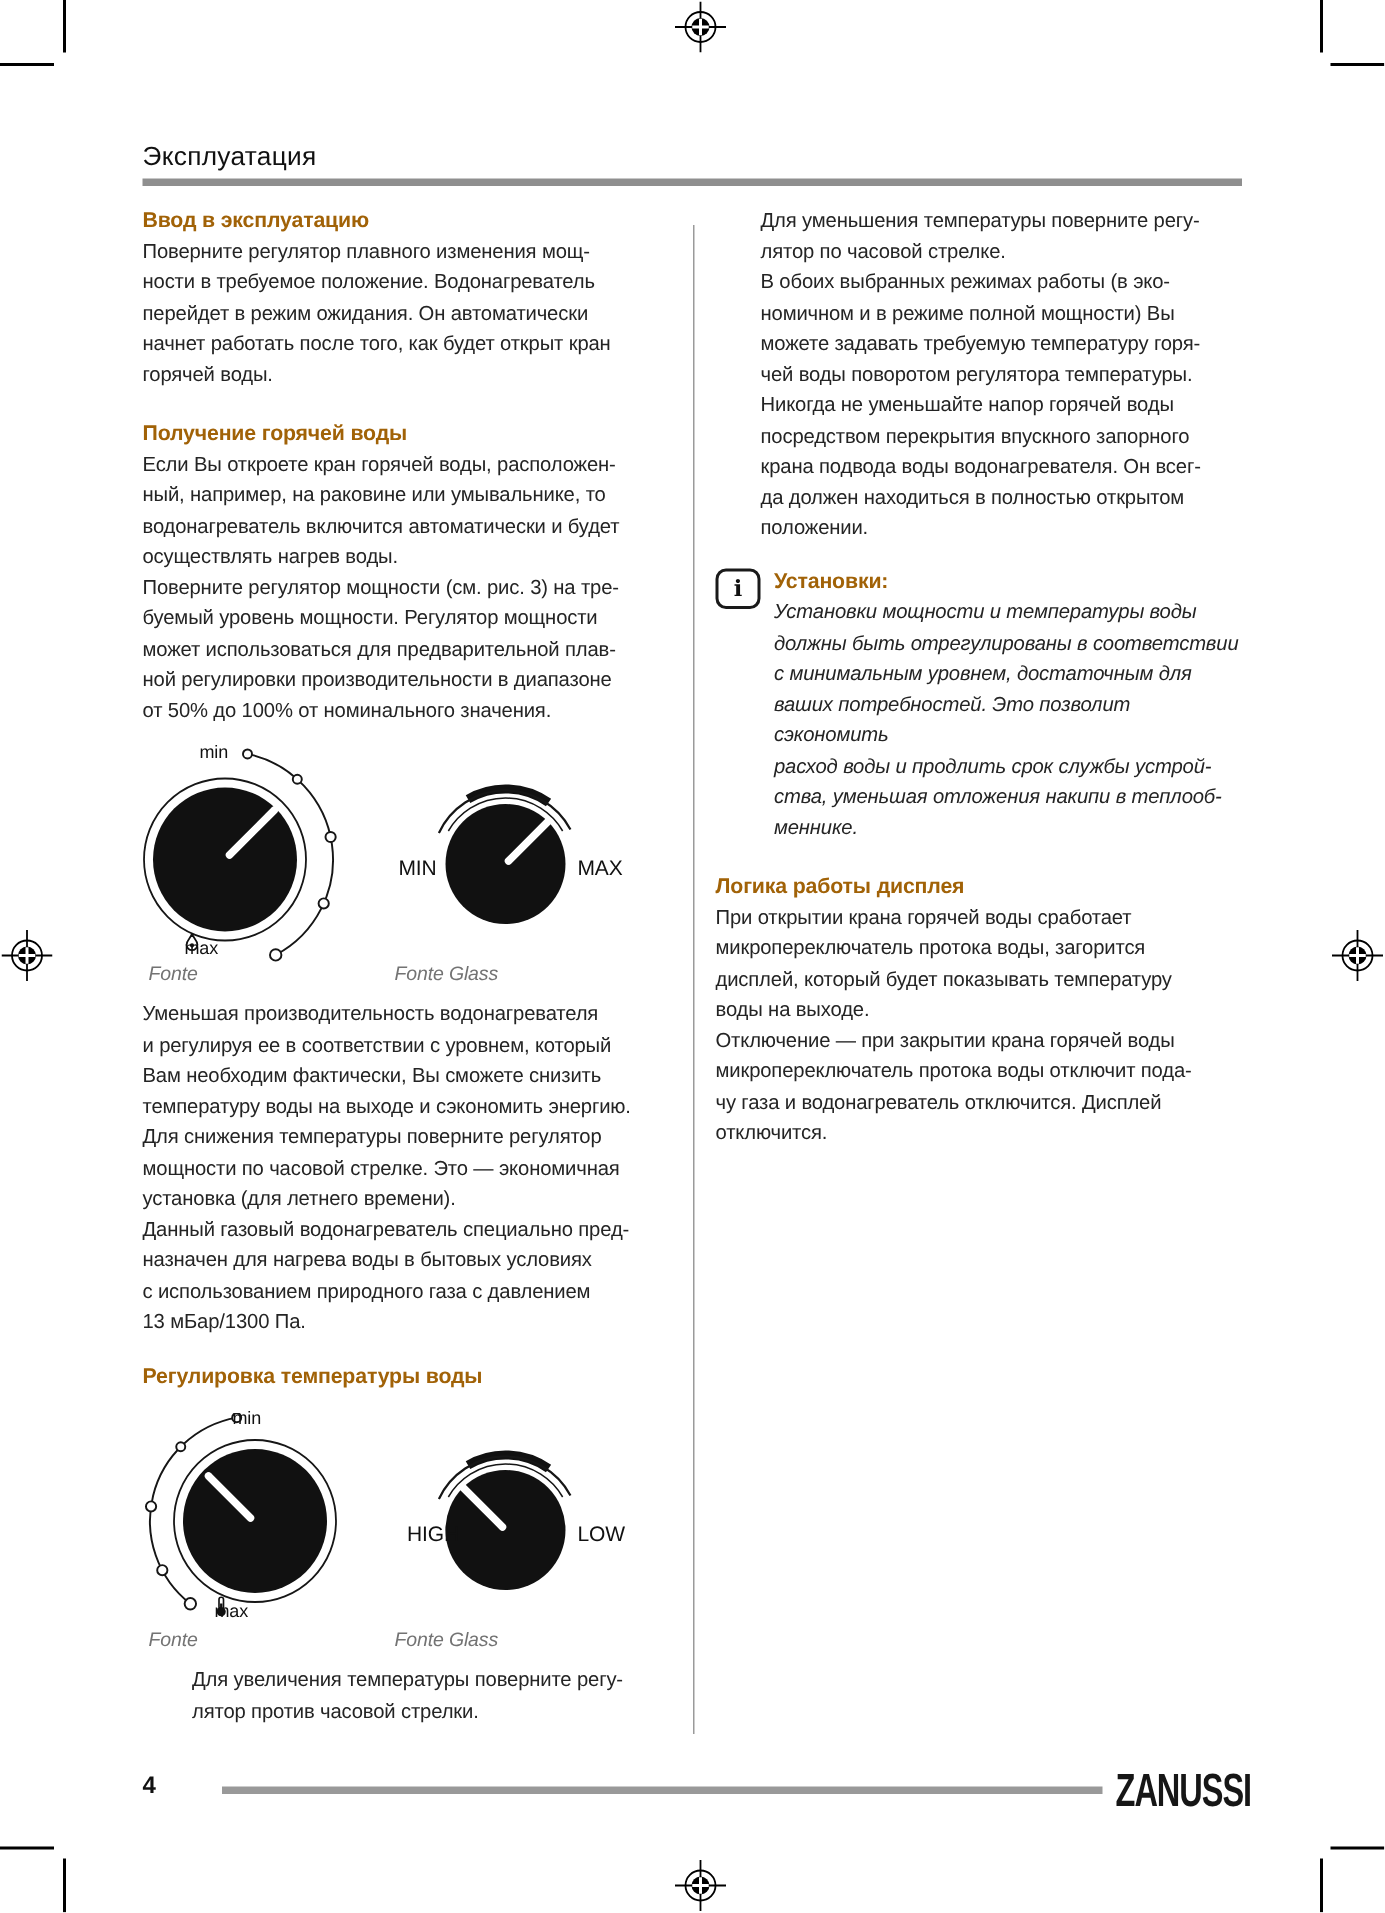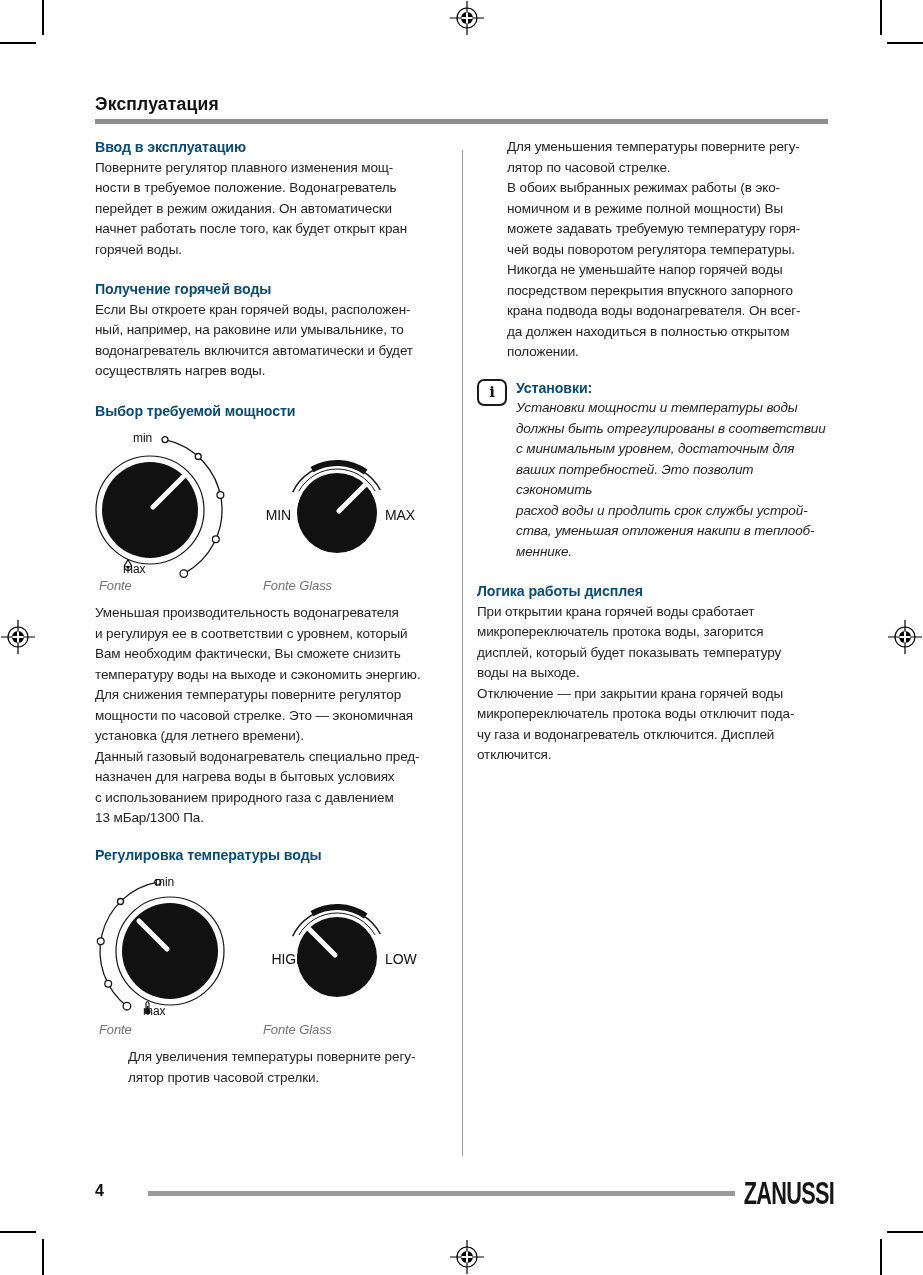--- a/index.html
+++ b/index.html
@@ -1,28 +1,28 @@
 <!DOCTYPE html>
 <html><head>
 <meta charset="utf-8">
 <style>
   html,body{margin:0;padding:0;background:#fff;}
   .page{position:relative;width:923px;height:1275px;background:#fff;overflow:hidden;
         font-family:"Liberation Sans",sans-serif;color:#222;}
   
   .crop{position:absolute;background:#000;}
   
-  .hdr-title{position:absolute;left:95px;top:94px;font-size:17.5px;font-weight:bold;color:#111;letter-spacing:.2px;}
+  .hdr-title{position:absolute;left:95px;top:94px;font-size:17.5px;font-weight:normal;color:#111;letter-spacing:.2px;}
   .hdr-rule{position:absolute;left:95px;top:119px;width:733px;height:5px;background:#8f8f8f;}
   
   .divider{position:absolute;left:462px;top:150px;width:1px;height:1006px;background:#9a9a9a;}
   .col{position:absolute;top:137px;font-size:13.5px;line-height:20.5px;letter-spacing:-0.1px;color:#242424;}
   .col-left{left:95px;width:352px;}
   .col-right{left:477px;width:352px;}
-  .sec-title{font-weight:bold;color:#0c4a6e;margin:0;font-size:14.2px;}
+  .sec-title{font-weight:bold;color:#a16207;margin:0;font-size:14.2px;}
   .mt{margin-top:19px;}
   .body{white-space:pre-line;margin:0;}
   .indent{padding-left:33px;}
   
   .figure{position:relative;width:352px;height:162px;margin:14px 0 6px 0;}
   .figure svg{position:absolute;left:0;top:0;}
   .knob-small{position:absolute;font-size:12px;color:#111;}
   .knob-big{position:absolute;font-size:14px;color:#111;}
   .caption{position:absolute;top:141px;font-size:13px;font-style:italic;color:#737373;}
   .maxrow{display:inline-flex;align-items:center;gap:3px;}
@@ -98,21 +98,25 @@
 перейдет в режим ожидания. Он автоматически
 начнет работать после того, как будет открыт кран
 горячей воды.</p>
 
     <p class="sec-title mt">Получение горячей воды</p>
     <p class="body">Если Вы откроете кран горячей воды, расположен-
 ный, например, на раковине или умывальнике, то
 водонагреватель включится автоматически и будет
 осуществлять нагрев воды.</p>
 
-    <p class="sec-title mt">Выбор требуемой мощности</p>
+    <p class="body">Поверните регулятор мощности (см. рис. 3) на тре-
+буемый уровень мощности. Регулятор мощности
+может использоваться для предварительной плав-
+ной регулировки производительности в диапазоне
+от 50% до 100% от номинального значения.</p>
 
     <div class="figure">
       <svg width="352" height="150" viewBox="0 0 352 150">
 
         <circle cx="55" cy="75" r="54" fill="none" stroke="#161616" stroke-width="1.2"></circle>
         <circle cx="55" cy="75" r="48" fill="#111"></circle>
         <line x1="58" y1="72" x2="88" y2="42" stroke="#fff" stroke-width="5" stroke-linecap="round"></line>
         <path d="M70 4.6 A72 72 0 0 1 88.8 138.6" fill="none" stroke="#161616" stroke-width="1.3"></path>
         <circle cx="70" cy="4.6" r="3" fill="#fff" stroke="#161616" stroke-width="1.3"></circle>
         <circle cx="103.2" cy="21.5" r="3" fill="#fff" stroke="#161616" stroke-width="1.3"></circle>

